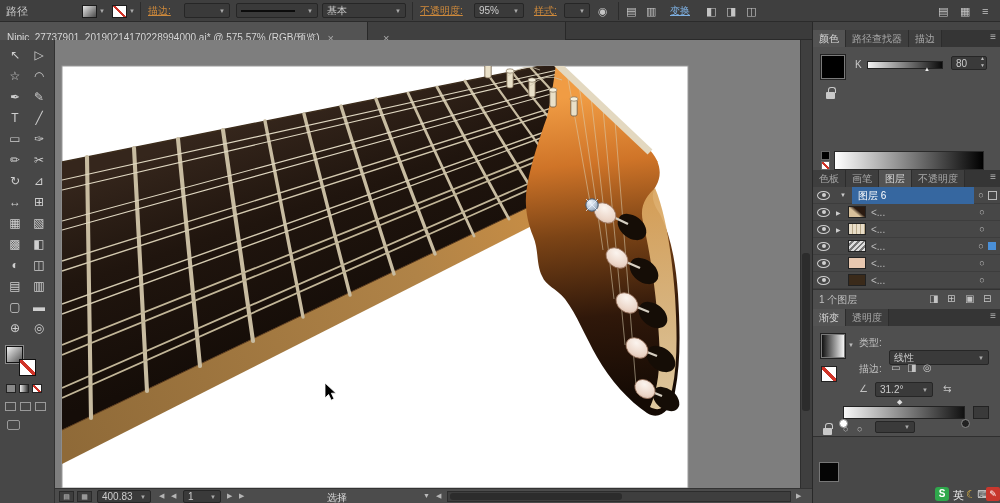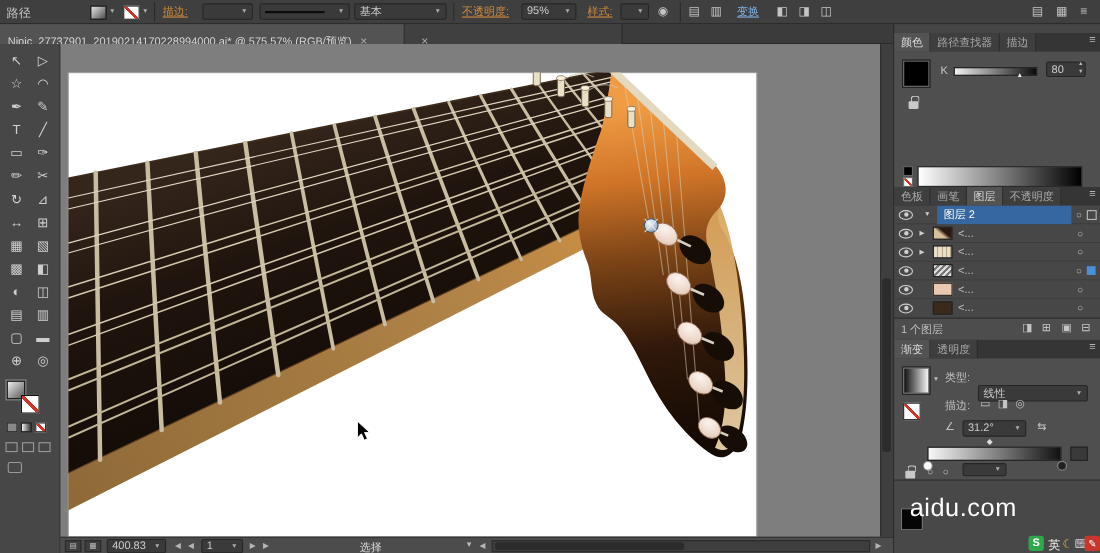--- a/index.html
+++ b/index.html
@@ -353,21 +353,21 @@
     <div class="ptab">画笔</div>
     <div class="ptab active">图层</div>
     <div class="ptab">不透明度</div>
     <div class="pmenu">≡</div>
   </div>
 
   <div class="lrow" style="top:165px">
     <span class="eye" style="margin-left:4px"></span>
     <span style="width:10px"></span>
     <span style="width:12px;font-size:6px;color:#ccc">▼</span>
-    <span style="flex:1;height:17px;background:#3667a0;color:#fff;font-size:10px;line-height:17px;padding-left:6px">图层 2</span>
+    <span style="flex:1;height:17px;background:#3667a0;color:#fff;font-size:10px;line-height:17px;padding-left:6px">图层 6</span>
     <span class="tgt">○</span>
     <span style="width:9px;height:9px;border:1px solid #bbb;margin-right:4px"></span>
   </div>
   <div class="lrow" style="top:182px">
     <span class="eye" style="margin-left:4px"></span>
     <span style="width:6px"></span>
     <span style="width:12px;font-size:6px;color:#ccc">▶</span>
     <span class="lthumb t0"></span>
     <span style="flex:1;color:#bbb;font-size:10px;padding-left:5px">&lt;...</span>
     <span class="tgt">○</span>
@@ -445,19 +445,18 @@
   <div class="ab" style="left:160px;top:384px;width:16px;height:13px;background:#3a3a3a;border:1px solid #222"></div>
   <div class="lock" style="left:10px;top:406px"></div>
   <span class="ico" style="left:30px;top:400px;font-size:9px">○</span>
   <span class="ico" style="left:44px;top:400px;font-size:9px">○</span>
   <div class="ibox" style="left:62px;top:399px;width:40px;height:12px">
       <span class="dd">▼</span>
     </div>
 
   <div class="section" style="top:414px;height:67px;background:#484848;border-top:1px solid #2f2f2f"></div>
   <div class="ab" style="left:6px;top:440px;width:20px;height:20px;background:#050505;border:1px solid #777"></div>
-  <span id="watermark">aidu.com</span>
   <span id="sogou">S</span>
   <span class="ime" style="left:140px">英</span>
   <span class="ime" style="left:153px;color:#f0c040">☾</span>
   <span class="ime" style="left:164px;color:#ddd">⌨</span>
   <span id="redpen">✎</span>
 </div>
 
 </body></html>

